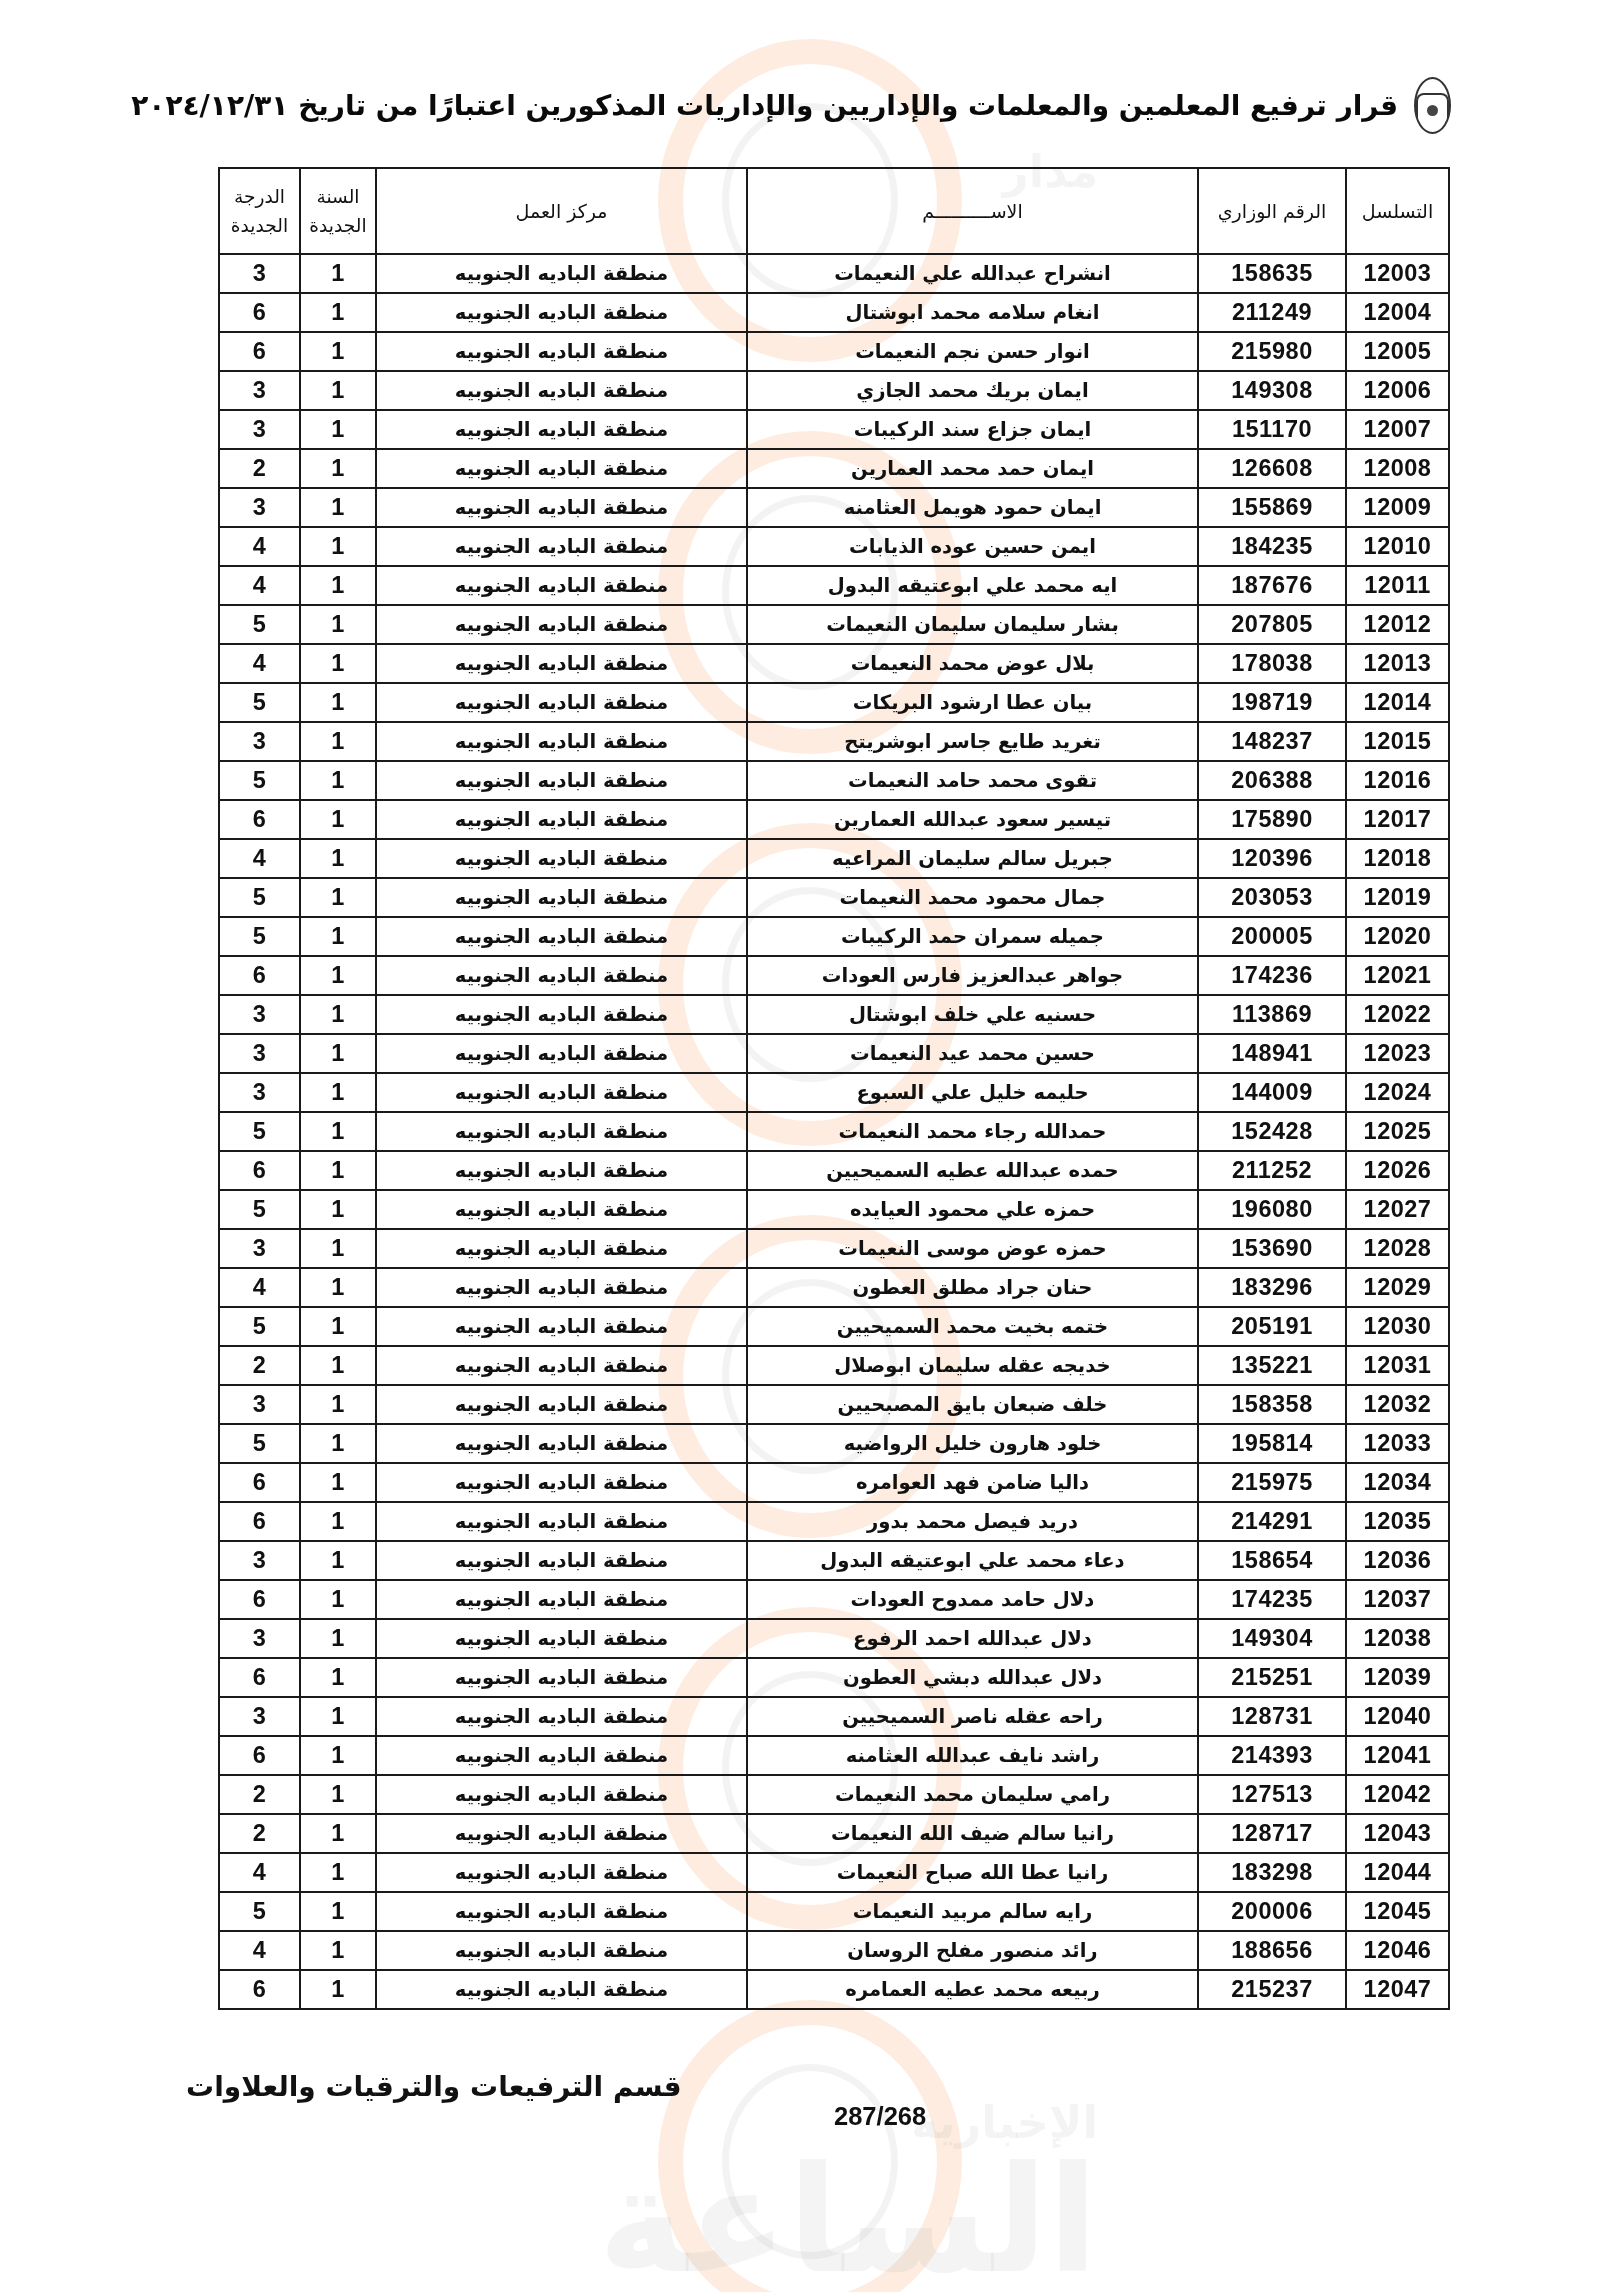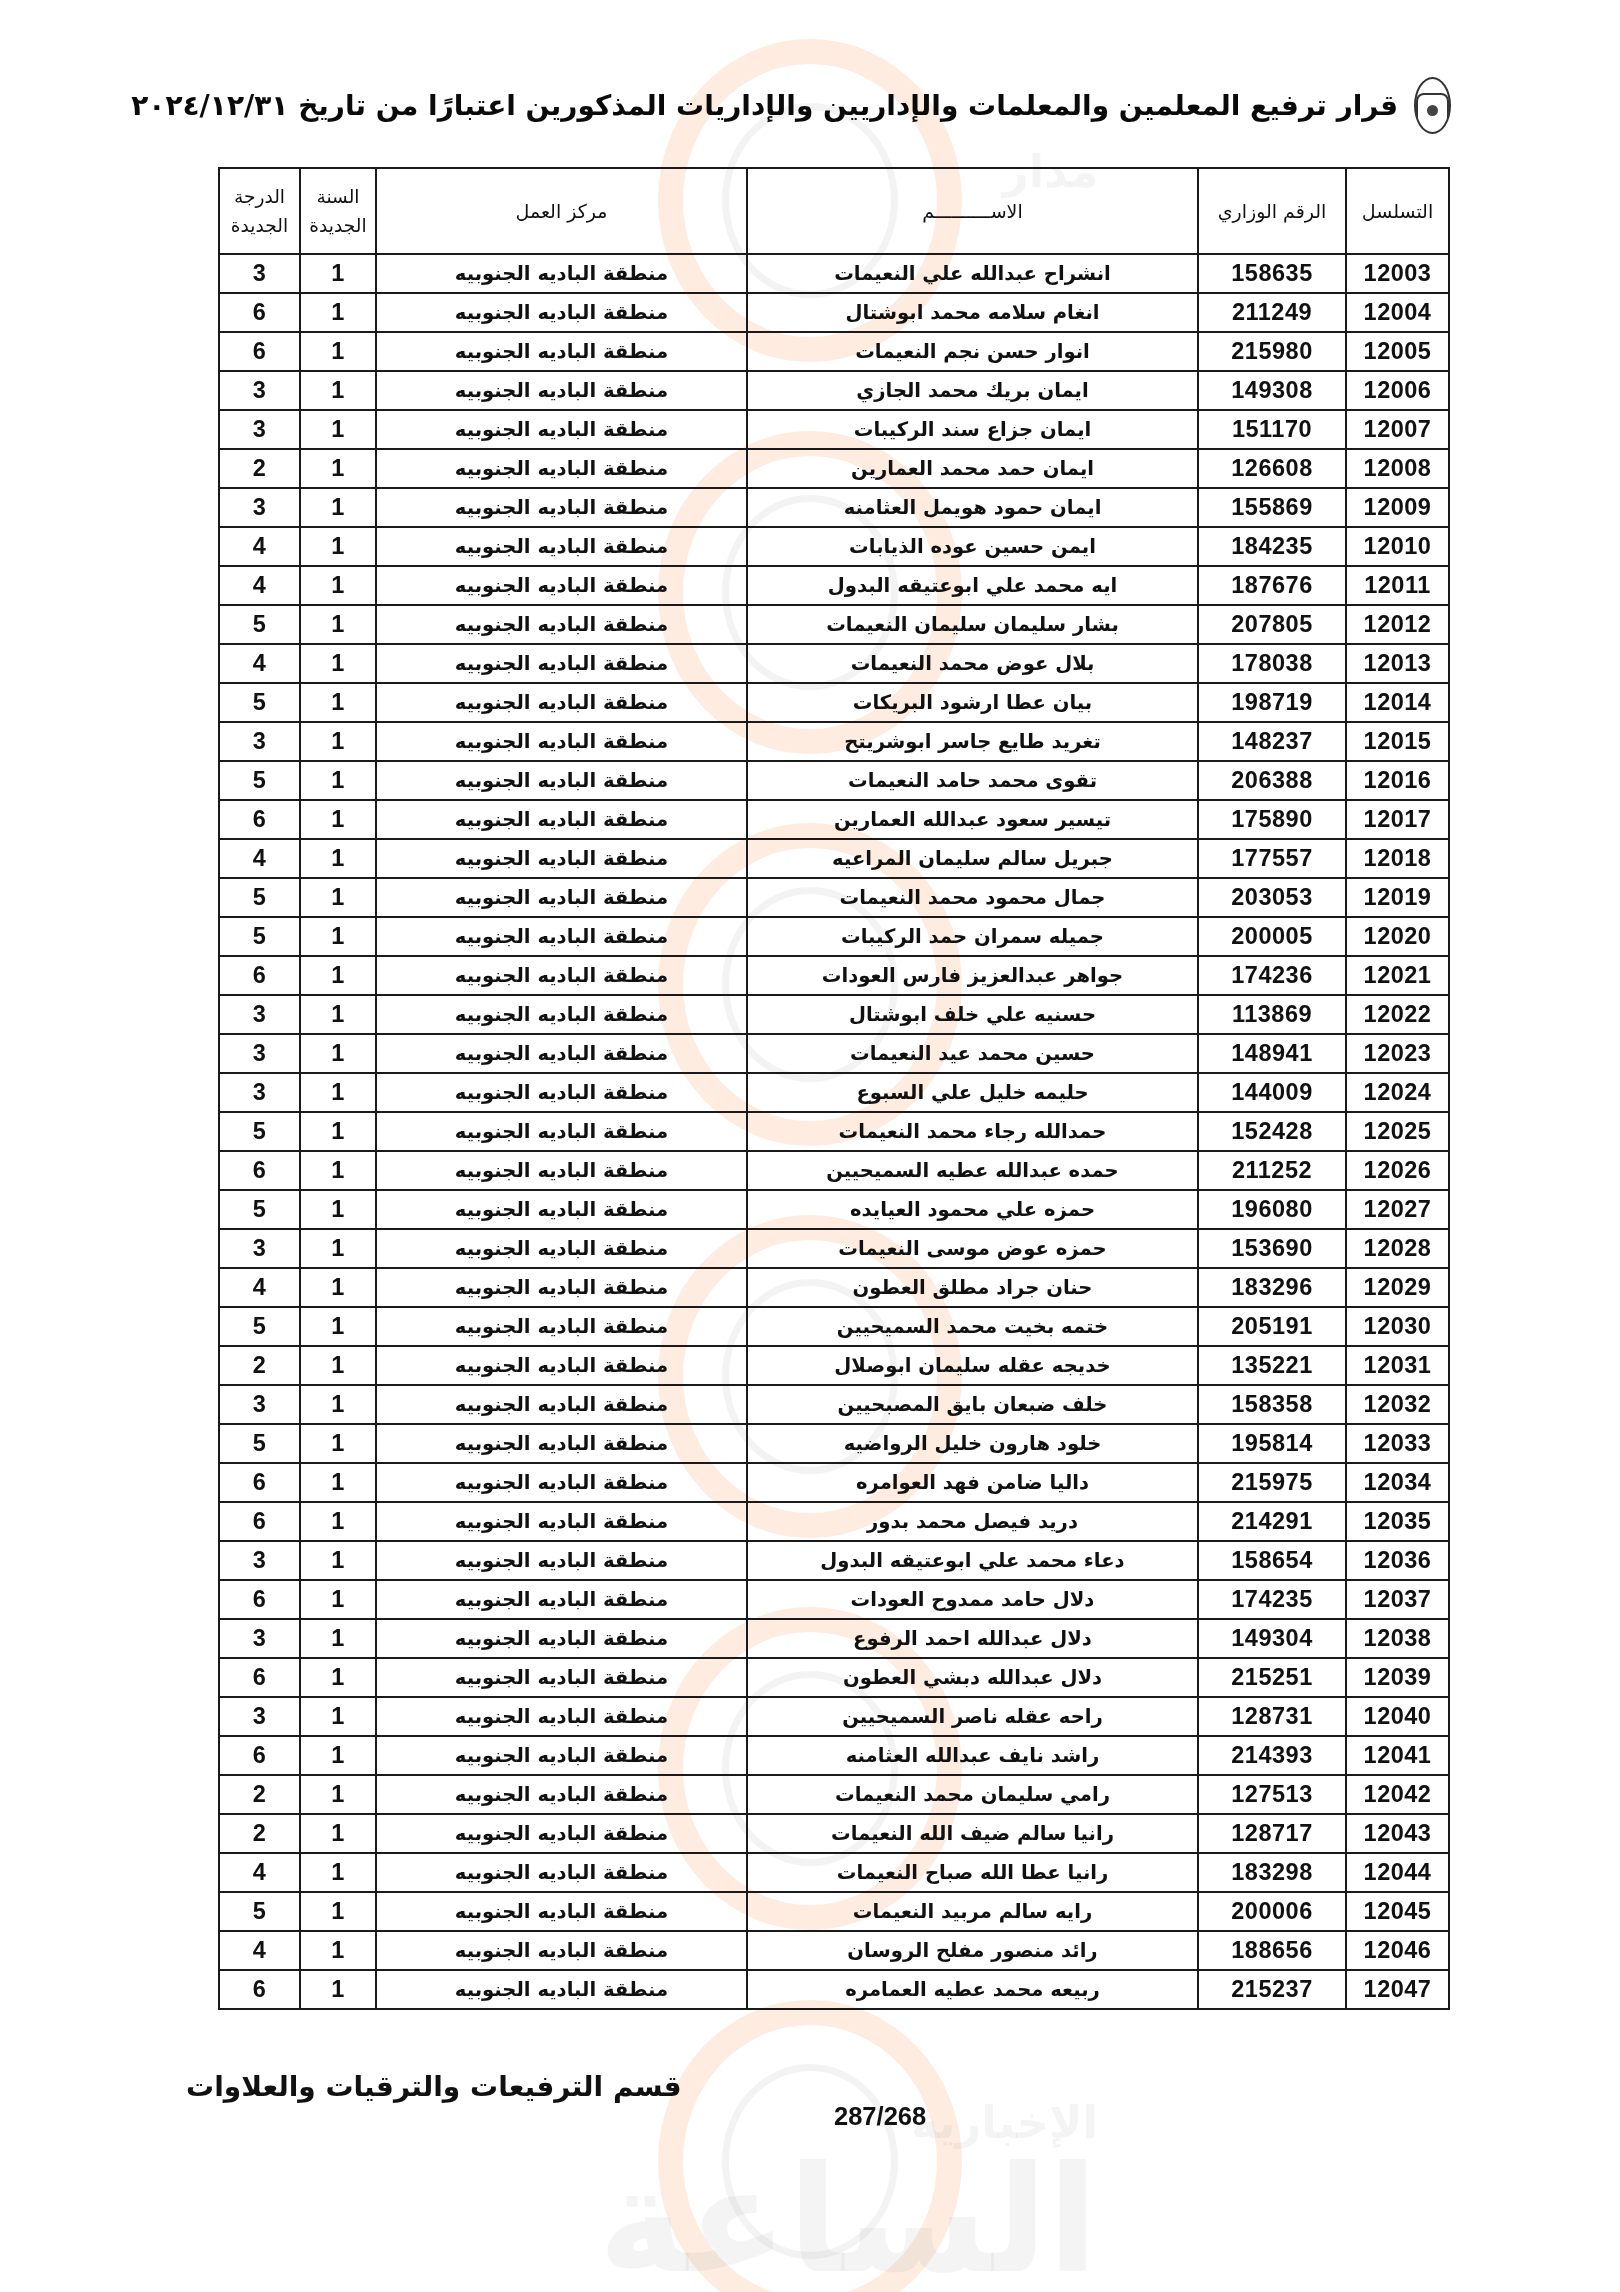--- a/index.html
+++ b/index.html
@@ -239,21 +239,21 @@
           <tr>
             <td class="num">12017</td>
             <td class="num">175890</td>
             <td class="name">تيسير سعود عبدالله العمارين</td>
             <td class="work">منطقة الباديه الجنوبيه</td>
             <td class="num">1</td>
             <td class="num">6</td>
           </tr>
           <tr>
             <td class="num">12018</td>
-            <td class="num">177557</td>
+            <td class="num">120396</td>
             <td class="name">جبريل سالم سليمان المراعيه</td>
             <td class="work">منطقة الباديه الجنوبيه</td>
             <td class="num">1</td>
             <td class="num">4</td>
           </tr>
           <tr>
             <td class="num">12019</td>
             <td class="num">203053</td>
             <td class="name">جمال محمود محمد النعيمات</td>
             <td class="work">منطقة الباديه الجنوبيه</td>

